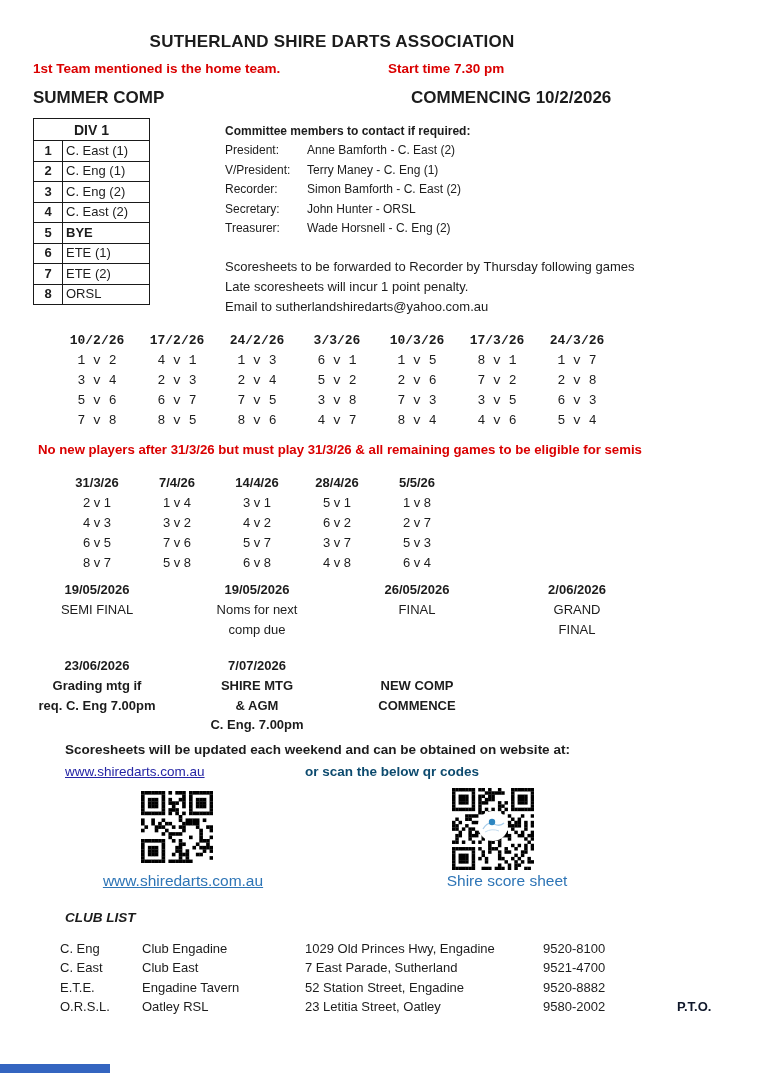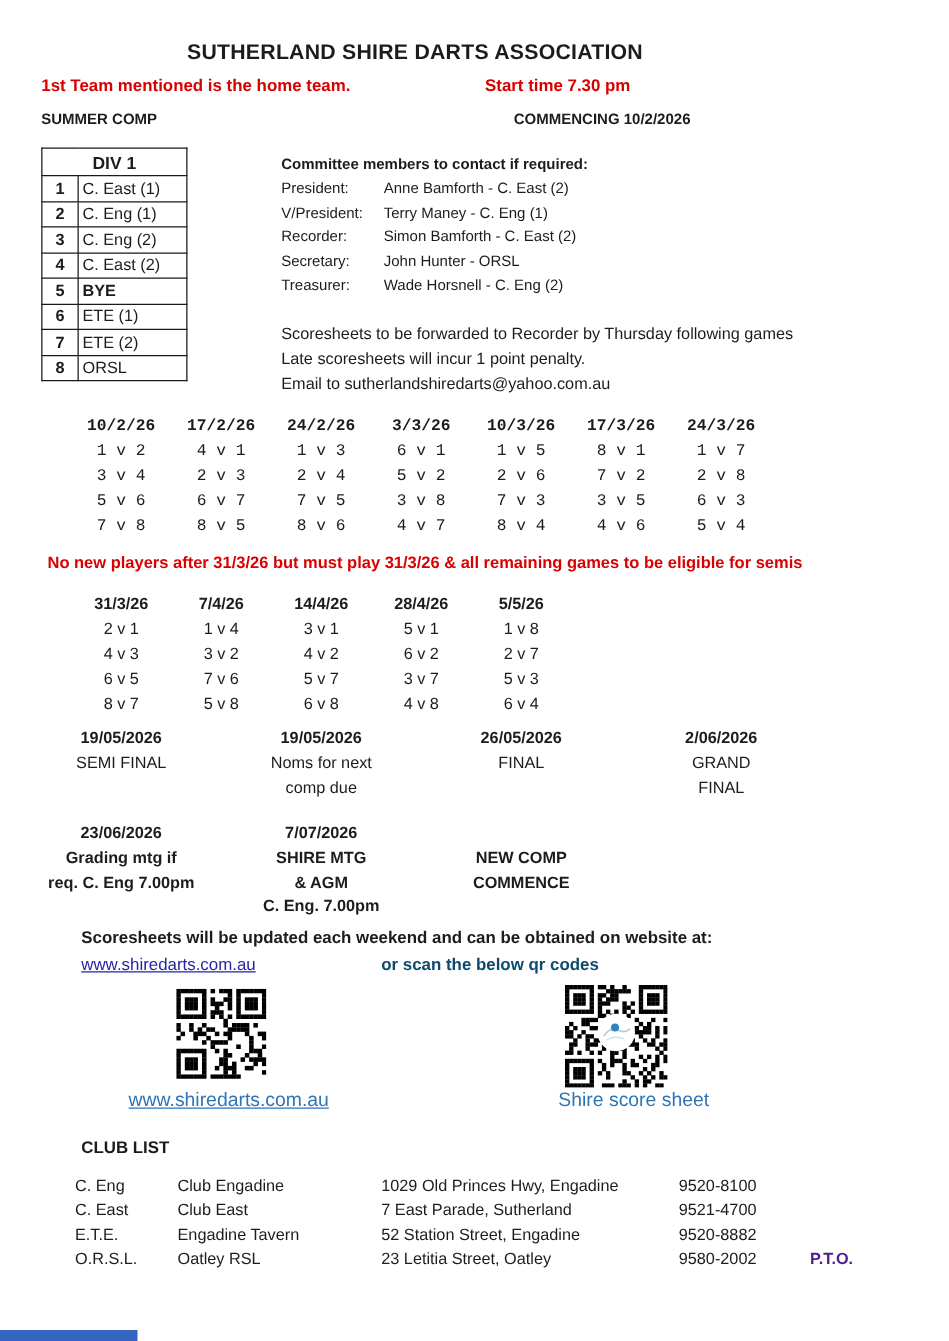--- a/index.html
+++ b/index.html
@@ -5,21 +5,21 @@
   html,body{margin:0;padding:0;}
   body{
     width:759px;height:1073px;position:relative;background:#ffffff;
     font-family:"Liberation Sans","DejaVu Sans",sans-serif;
     color:#1c1c1c;overflow:hidden;
   }
   .abs{position:absolute;}
 
   .page-title{top:32px;left:0;width:664px;text-align:center;font-size:17px;font-weight:700;letter-spacing:.2px;}
   .red-line{top:61px;font-size:13.5px;font-weight:700;color:#da0000;}
-  .comp-line{top:88px;font-size:12px;font-weight:700;}
+  .comp-line{top:88px;font-size:17px;font-weight:700;}
 
   
   .div-table{top:118px;left:33px;border-collapse:collapse;font-size:13px;}
   .div-table td{border:1.6px solid #1a1a1a;padding:0 3px;height:19.5px;line-height:16px;}
   .div-table tr.hd td{height:21px;text-align:center;font-weight:700;font-size:14px;margin-top:12px;}
   .div-table td.num{width:22px;text-align:center;font-weight:700;}
   .div-table td.team{width:80px;text-align:left;}
   .div-table tr:nth-child(6) td.team{font-weight:700;}
 
   
@@ -47,28 +47,28 @@
   .link-row{top:764px;left:65px;font-size:13.5px;}
   .doc-link{color:#2525a5;text-decoration:underline;}
   .qr-note{position:absolute;left:240px;top:0;font-weight:700;color:#0c4a6e;white-space:nowrap;}
 
   .qr{position:absolute;}
   .qr svg{display:block;}
   .qr-logo{position:absolute;left:50%;top:46%;transform:translate(-50%,-50%);width:30px;height:30px;background:#fff;border-radius:50%;}
   .qr-label{top:872px;font-size:15.5px;color:#2e75b6;text-align:center;}
   .qr-label.u{text-decoration:underline;}
 
-  .club-heading{top:910px;left:65px;font-size:13.5px;font-weight:700;}
+  .club-heading{top:910px;left:65px;font-size:13.5px;font-weight:700;font-style:italic;}
   .clubs{top:939px;left:0;width:759px;font-size:13px;}
   .clubs .crow{position:relative;height:19.3px;line-height:19.3px;}
   .clubs .abbrev{position:absolute;left:60px;width:65px;}
   .clubs .cname{position:absolute;left:142px;}
   .clubs .caddr{position:absolute;left:305px;}
   .clubs .cphone{position:absolute;left:543px;}
-  .clubs .cnote{position:absolute;left:603px;font-weight:700;color:#4c1d95;padding-left:45px;}
+  .clubs .cnote{position:absolute;left:632px;font-weight:700;color:#0f172a;padding-left:45px;}
 
   .footer-bar{top:1064px;left:0;width:110px;height:9px;background:#3465c0;}
 </style>
 </head>
 <body>
 
 <div class="abs page-title">SUTHERLAND SHIRE DARTS ASSOCIATION</div>
 <div class="abs red-line" style="left:33px">1st Team mentioned is the home team.</div>
 <div class="abs red-line" style="left:388px">Start time 7.30 pm</div>
 <div class="abs comp-line" style="left:33px">SUMMER COMP</div>

